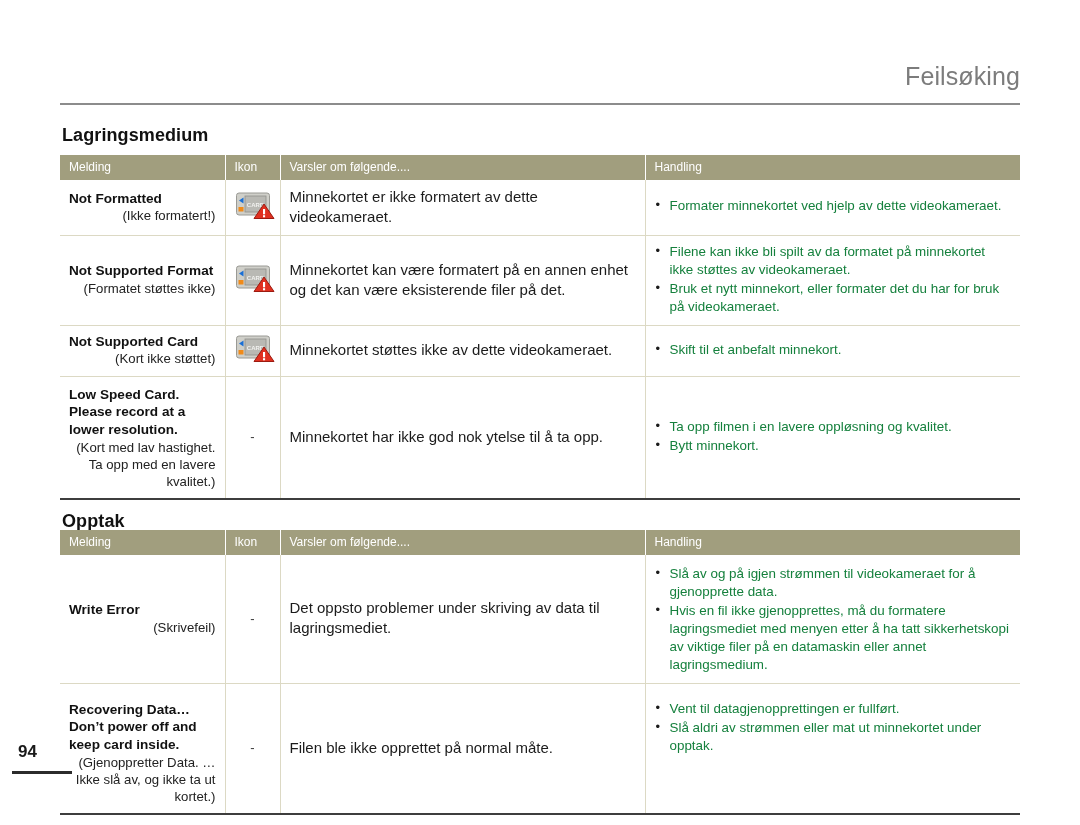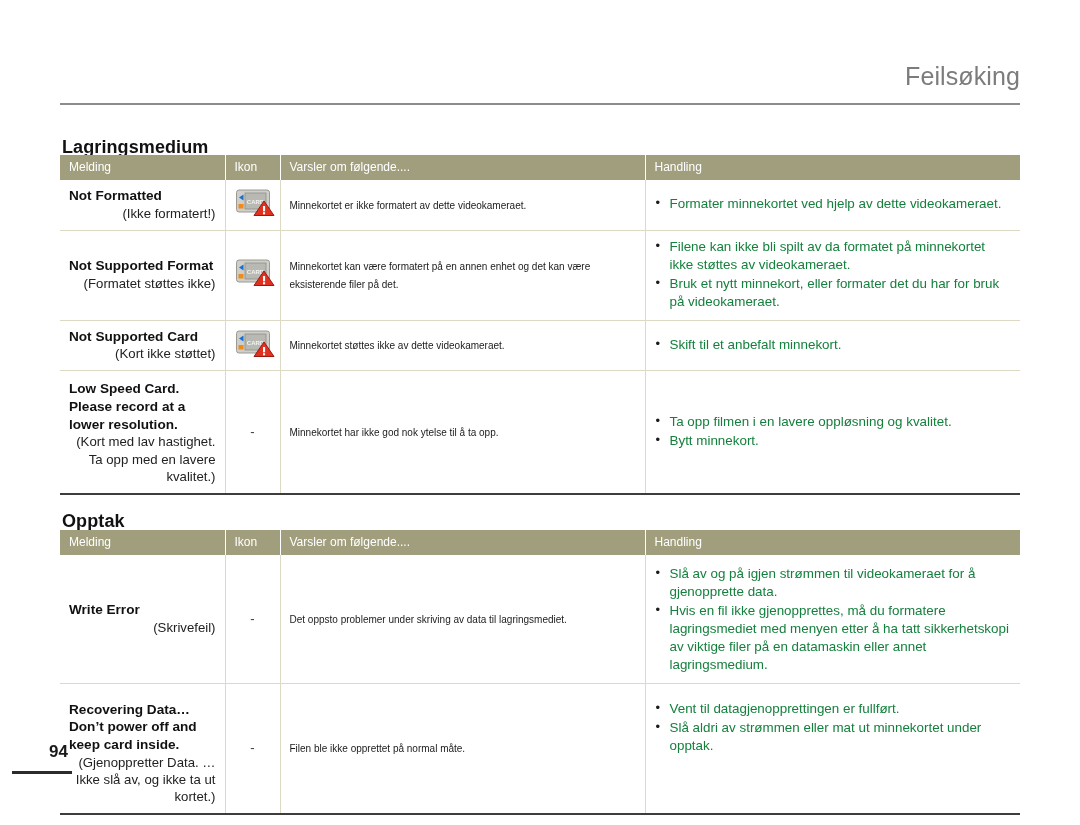--- a/index.html
+++ b/index.html
@@ -36,21 +36,21 @@
     height: 2px;
     background: #8c8c8c;
   }
 
   
   .folio {
     position: absolute;
     left: 18px;
     top: 742px;
     width: 50px;
-    text-align: right;
+    text-align: left;
     font-size: 17px;
     font-weight: bold;
     color: #1a1a1a;
   }
   .folio-rule {
     position: absolute;
     left: 12px;
     top: 771px;
     width: 60px;
     height: 3px;
@@ -59,21 +59,21 @@
 
   
   .section-title {
     position: absolute;
     left: 62px;
     font-size: 18px;
     font-weight: bold;
     color: #111;
     letter-spacing: .1px;
   }
-  #title-storage { top: 122px; }
+  #title-storage { top: 110px; }
   #title-record  { top: 496px; }
 
   
   .tbl {
     position: absolute;
     left: 60px;
     width: 960px;
     border-collapse: collapse;
     table-layout: fixed;
     font-size: 13.2px;
@@ -123,21 +123,21 @@
     line-height: 1.30;
   }
   .msg-no {
     font-weight: 400;
     font-size: 13.2px;
     color: #222;
     display: block;
     line-height: 1.30;
     text-align: right;
   }
-  .warn-text { font-size: 10px; color: #1b1b1b; }
+  .warn-text { font-size: 15px; color: #1b1b1b; }
 
   .dash { color: #3a3a3a; font-size: 13px; }
 
   ul.actions {
     margin: 0; padding: 0; list-style: none;
   }
   ul.actions li {
     position: relative;
     padding-left: 15px;
     font-size: 13.4px;

